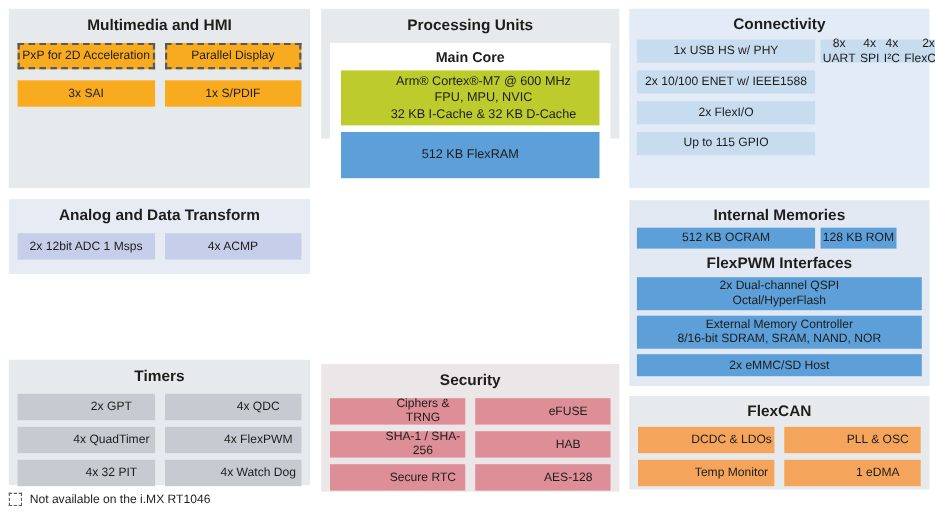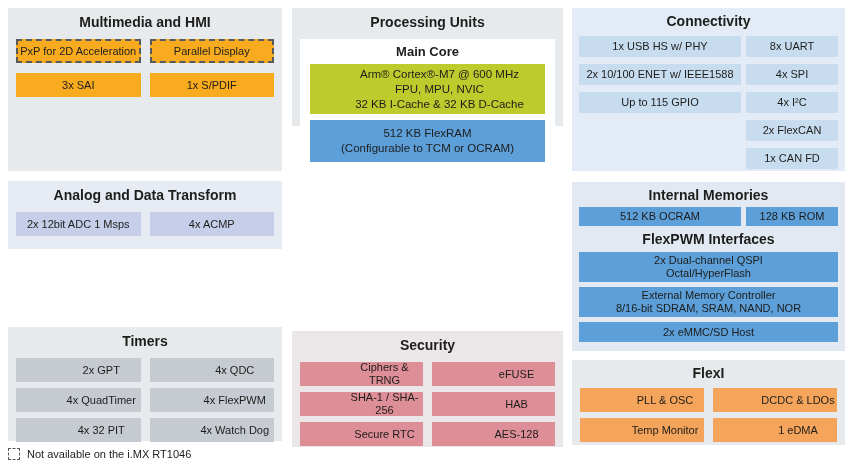--- a/index.html
+++ b/index.html
@@ -92,21 +92,21 @@
   }
   .core-blk   { height: 50px; line-height: 15px; font-size: 11.5px; }
   .flexram-blk { height: 42px; line-height: 15px; font-size: 11.5px; margin-top: 6px; }
 
   
   .two-cols {
     display: flex;
     justify-content: space-between;
   }
   .col-left  { width: 162px; display: flex; flex-direction: column; }
-  .col-right { width: 92px;  display: flex; flex-direction: column; }
+  .col-right { width: 92px;  display: flex; flex-direction: row; }
   .sec-conn .sec-title { margin-bottom: 6px; }
   .sec-conn .blk { height: 21px; margin-bottom: 7px; text-align: center; }
   .sec-conn .blk:last-child { margin-bottom: 0; }
 
   
   .sec-mem .sec-title { margin-bottom: 3px; }
   .sec-mem .mem-row .blk { height: 19px; margin-bottom: 0; }
   .mem-sub-title {
     font-size: 14px;
     font-weight: bold;
@@ -158,31 +158,31 @@
     <div class="sec-title">Processing Units</div>
     <div class="core-box">
       <div class="sub-title">Main Core</div>
       <div class="blk green core-blk">
         <div>Arm® Cortex®-M7 @ 600 MHz</div>
         <div>FPU, MPU, NVIC</div>
         <div>32 KB I-Cache &amp; 32 KB D-Cache</div>
       </div>
       <div class="blk midblue flexram-blk">
         <div>512 KB FlexRAM</div>
-        <div>(Configurable to TCM or OCRAM)</div>
       </div>
     </div>
   </div>
 
   <div class="sec sec-conn bg-blue">
     <div class="sec-title">Connectivity</div>
     <div class="two-cols">
       <div class="col-left">
         <div class="blk ltblue">1x USB HS w/ PHY</div>
         <div class="blk ltblue">2x 10/100 ENET w/ IEEE1588</div>
+        <div class="blk ltblue">2x FlexI/O</div>
         <div class="blk ltblue">Up to 115 GPIO</div>
       </div>
       <div class="col-right">
         <div class="blk ltblue">8x UART</div>
         <div class="blk ltblue">4x SPI</div>
         <div class="blk ltblue">4x I²C</div>
         <div class="blk ltblue">2x FlexCAN</div>
         <div class="blk ltblue">1x CAN FD</div>
       </div>
     </div>
@@ -238,24 +238,24 @@
       <div class="blk pinkblk">Ciphers &amp; TRNG</div>
       <div class="blk pinkblk">eFUSE</div>
       <div class="blk pinkblk">SHA-1 / SHA-256</div>
       <div class="blk pinkblk">HAB</div>
       <div class="blk pinkblk">Secure RTC</div>
       <div class="blk pinkblk">AES-128</div>
     </div>
   </div>
 
   <div class="sec sec-sys bg-gray">
-    <div class="sec-title">FlexI</div>
-    <div class="grid2">
+    <div class="sec-title">FlexCAN</div>
+    <div class="grid2">
+      <div class="blk orange2">DCDC &amp; LDOs</div>
       <div class="blk orange2">PLL &amp; OSC</div>
-      <div class="blk orange2">DCDC &amp; LDOs</div>
       <div class="blk orange2">Temp Monitor</div>
       <div class="blk orange2">1 eDMA</div>
     </div>
   </div>
 
   <div class="footnote">
     <div class="footnote-icon"></div>
     <div class="footnote-text">Not available on the i.MX RT1046</div>
   </div>
 

